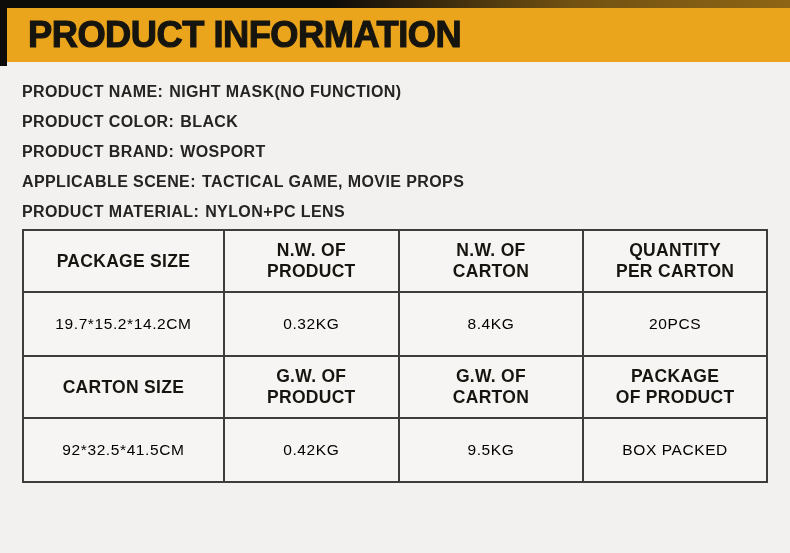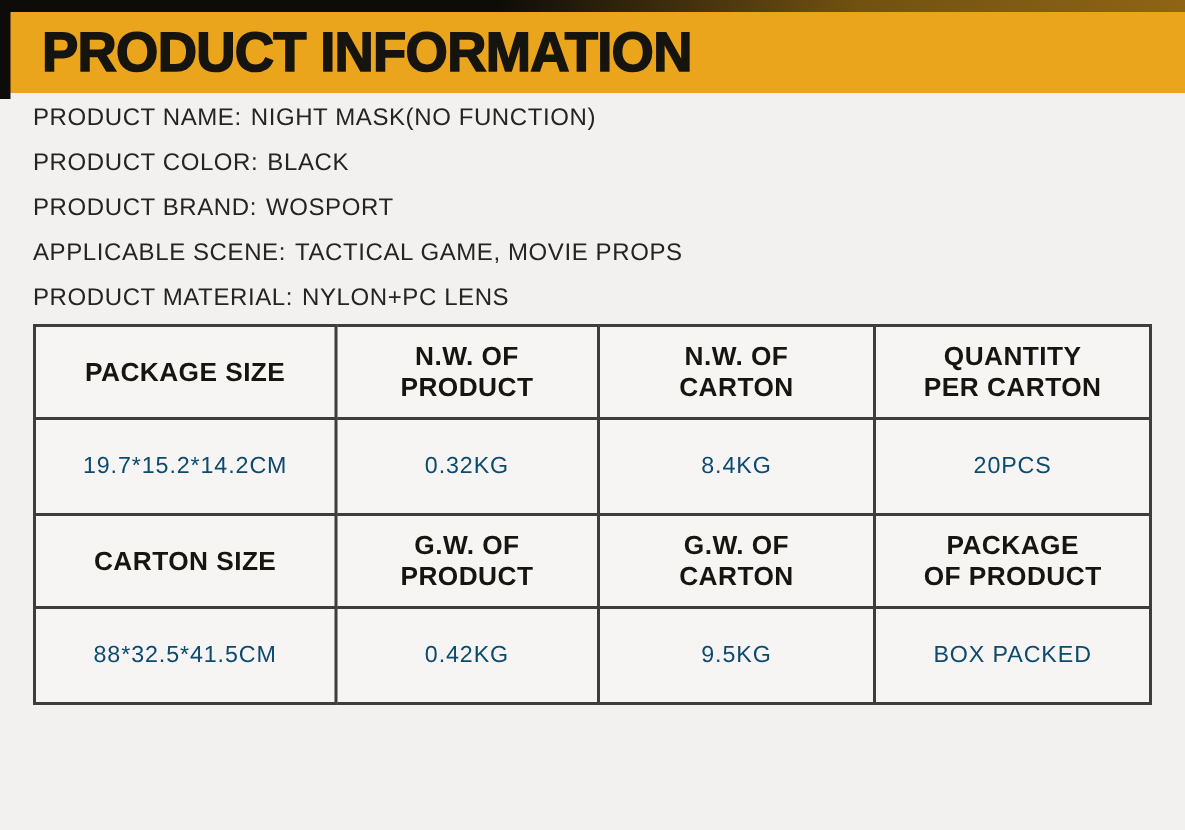--- a/index.html
+++ b/index.html
@@ -32,21 +32,21 @@
   }
   .banner-title {
     font-size: 37px; font-weight: 700; color: #16140F;
     letter-spacing: -0.5px;
     -webkit-text-stroke: 1.1px #16140F;
     transform: scaleX(0.98); transform-origin: left center;
     white-space: nowrap;
   }
 
   
-  .details { padding: 2px 0 0 22px; }
+  .details { padding: 15px 0 0 22px; font-weight: bold; }
   .detail-item {
     height: 30px; line-height: 30px;
     font-size: 16px; color: #262422; letter-spacing: 0.4px;
     white-space: nowrap;
   }
   .detail-label { margin-right: 6px; }
 
   
   table.spec {
     margin: 2px 24px 0 22px;
@@ -60,21 +60,21 @@
     text-align: center; vertical-align: middle;
     white-space: pre-line;
   }
   tr.row-header td {
     height: 62px;
     font-size: 17.5px; font-weight: 700; color: #17150F;
     letter-spacing: 0.3px; line-height: 1.18;
   }
   tr.row-data td {
     height: 64px;
-    font-size: 15.5px; font-weight: 400; color: #0c4a6e;
+    font-size: 15.5px; font-weight: 400; color: #000000;
     letter-spacing: 0.6px;
   }
   col.c1 { width: 27%; } col.c2 { width: 23.5%; }
   col.c3 { width: 24.8%; } col.c4 { width: 24.7%; }
 </style>
 </head>
 <body>
 
 <div class="banner-wrap">
   <div class="banner">
@@ -128,19 +128,19 @@
     <tr class="row-header">
       <td>CARTON SIZE</td>
       <td>G.W. OF
 PRODUCT</td>
       <td>G.W. OF
 CARTON</td>
       <td>PACKAGE
 OF PRODUCT</td>
     </tr>
     <tr class="row-data">
-      <td>88*32.5*41.5CM</td>
+      <td>92*32.5*41.5CM</td>
       <td>0.42KG</td>
       <td>9.5KG</td>
       <td>BOX PACKED</td>
     </tr>
   </tbody>
 </table>
 
 </body></html>

